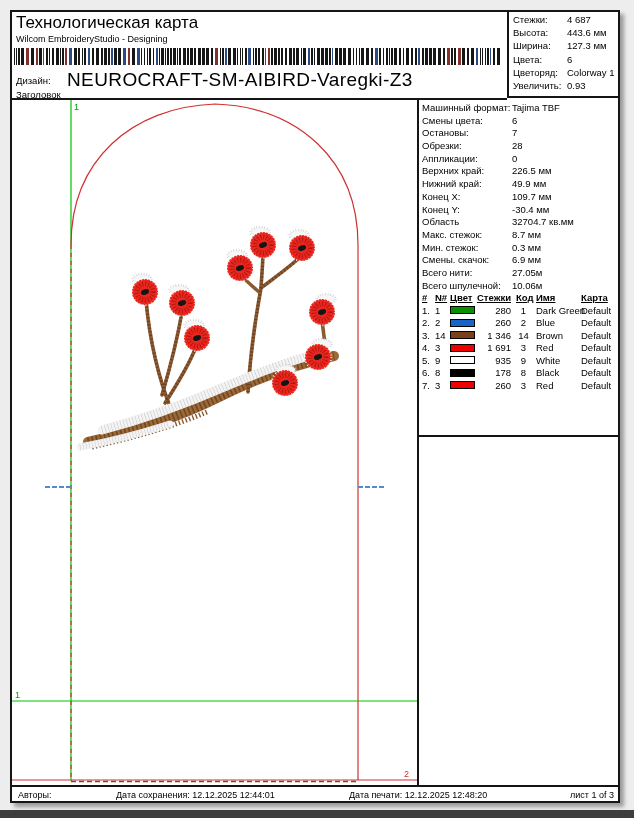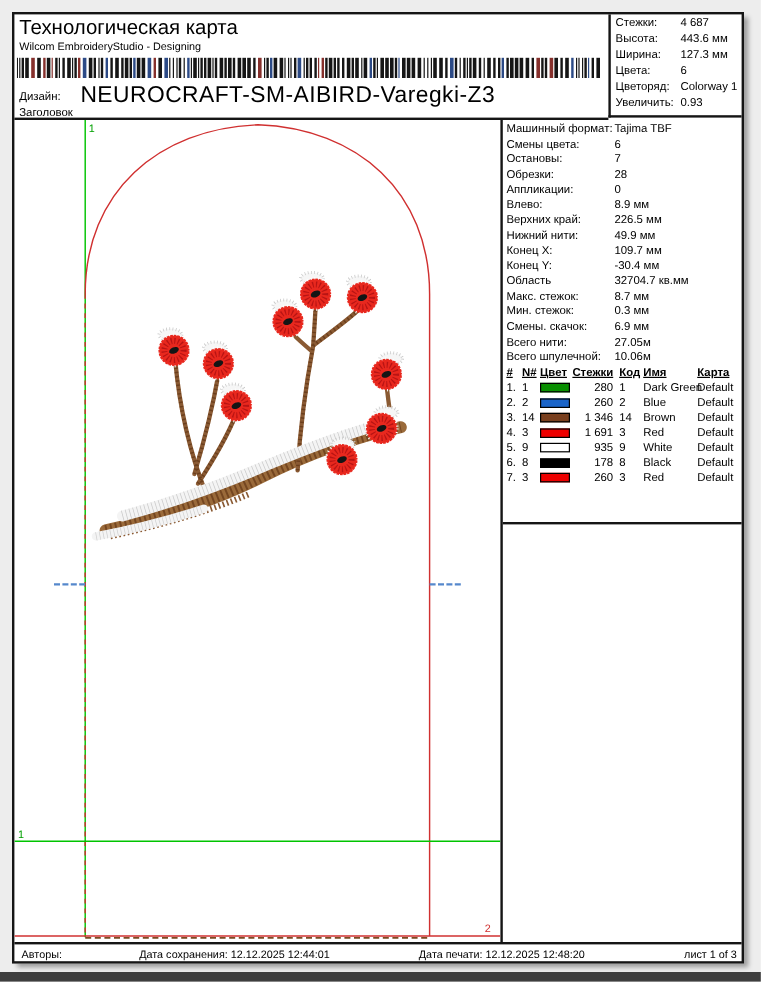--- a/index.html
+++ b/index.html
@@ -40,21 +40,21 @@
   .mlabel{position:absolute;left:3px;top:0}
   .mvalue{position:absolute;left:93px;top:0}
   .stop-title{position:relative;height:12px;font-size:9.5px;border-top:1px solid #000;margin-top:2px;padding:1px 0 0 3px}
   .thead,.trow{position:relative;height:12.5px;font-size:9.5px}
   .thead span{text-decoration:underline;font-weight:bold}
   .c0{position:absolute;left:3px;top:0}
   .c1{position:absolute;left:16px;top:0}
   .c2h{position:absolute;left:31px;top:0}
   .sw{position:absolute;left:31px;top:1.5px;width:25px;height:8px;border:1px solid #000;box-sizing:border-box}
   .c3{position:absolute;left:56px;width:36px;top:0;text-align:right}
-  .c4{position:absolute;left:97px;width:15px;top:0;text-align:left}
+  .c4{position:absolute;left:97px;width:15px;top:0;text-align:center}
   .c5{position:absolute;left:117px;top:0}
   .c6{position:absolute;left:162px;top:0}
 
   
   .footer{position:absolute;left:0;right:0;bottom:0;height:16px;border-top:2px solid #151515;font-size:9px;box-sizing:border-box}
   .footer span{position:absolute;top:2.5px}
   .f-authors{left:6px}
   .f-saved{left:104px}
   .f-printed{left:337px}
   .f-sheet{right:4px}
@@ -239,29 +239,25 @@
         </div>
         <div class="mrow">
           <span class="mlabel">Обрезки:</span>
           <span class="mvalue">28</span>
         </div>
         <div class="mrow">
           <span class="mlabel">Аппликации:</span>
           <span class="mvalue">0</span>
         </div>
         <div class="mrow">
-          <span class="mlabel">Влево:</span>
-          <span class="mvalue">8.9 мм</span>
-        </div>
-        <div class="mrow">
           <span class="mlabel">Верхних край:</span>
           <span class="mvalue">226.5 мм</span>
         </div>
         <div class="mrow">
-          <span class="mlabel">Нижний нити:</span>
+          <span class="mlabel">Нижний край:</span>
           <span class="mvalue">49.9 мм</span>
         </div>
         <div class="mrow">
           <span class="mlabel">Конец X:</span>
           <span class="mvalue">109.7 мм</span>
         </div>
         <div class="mrow">
           <span class="mlabel">Конец Y:</span>
           <span class="mvalue">-30.4 мм</span>
         </div>

